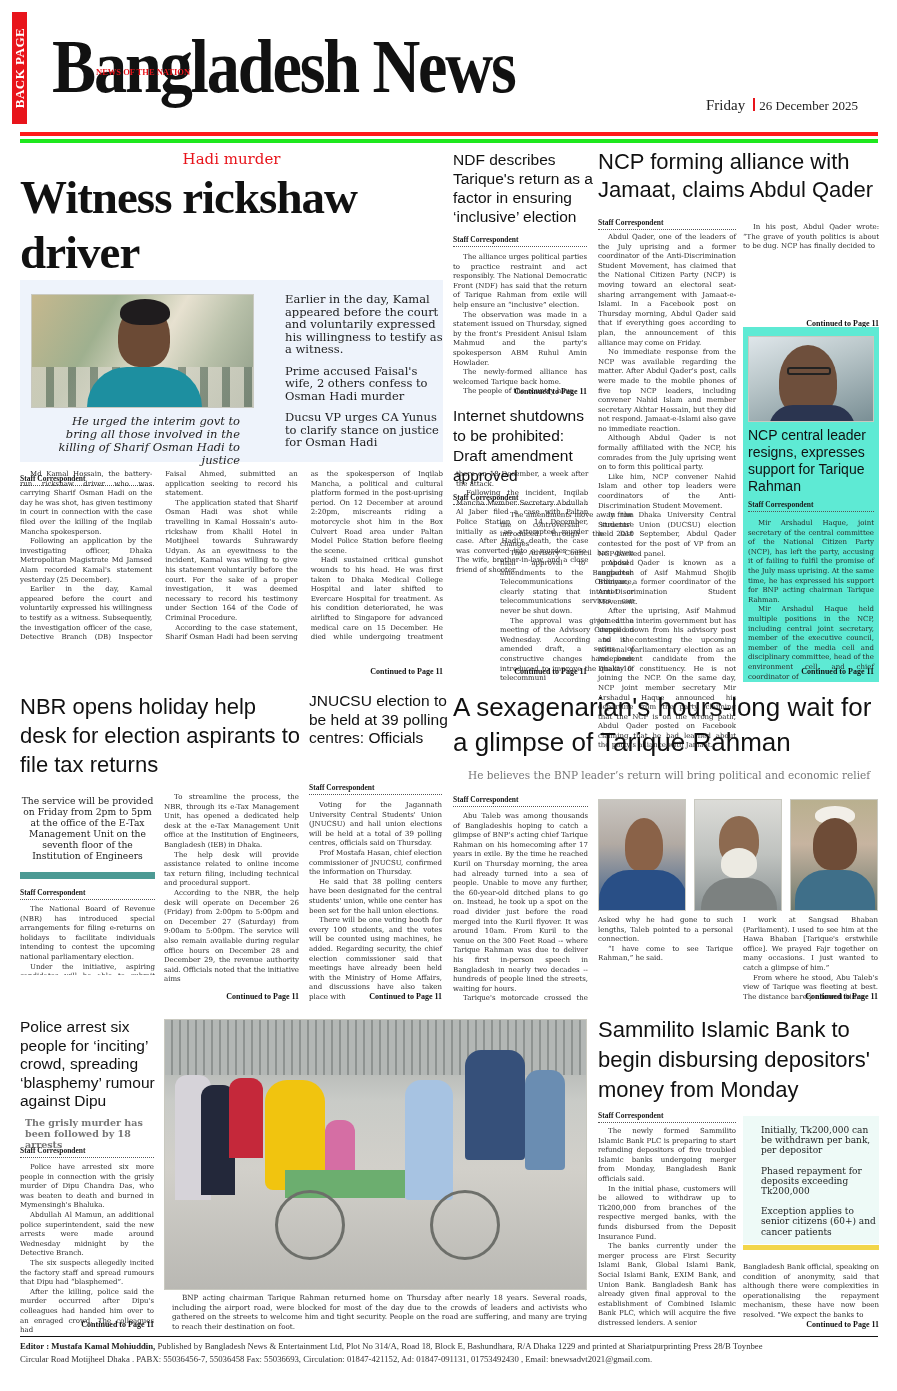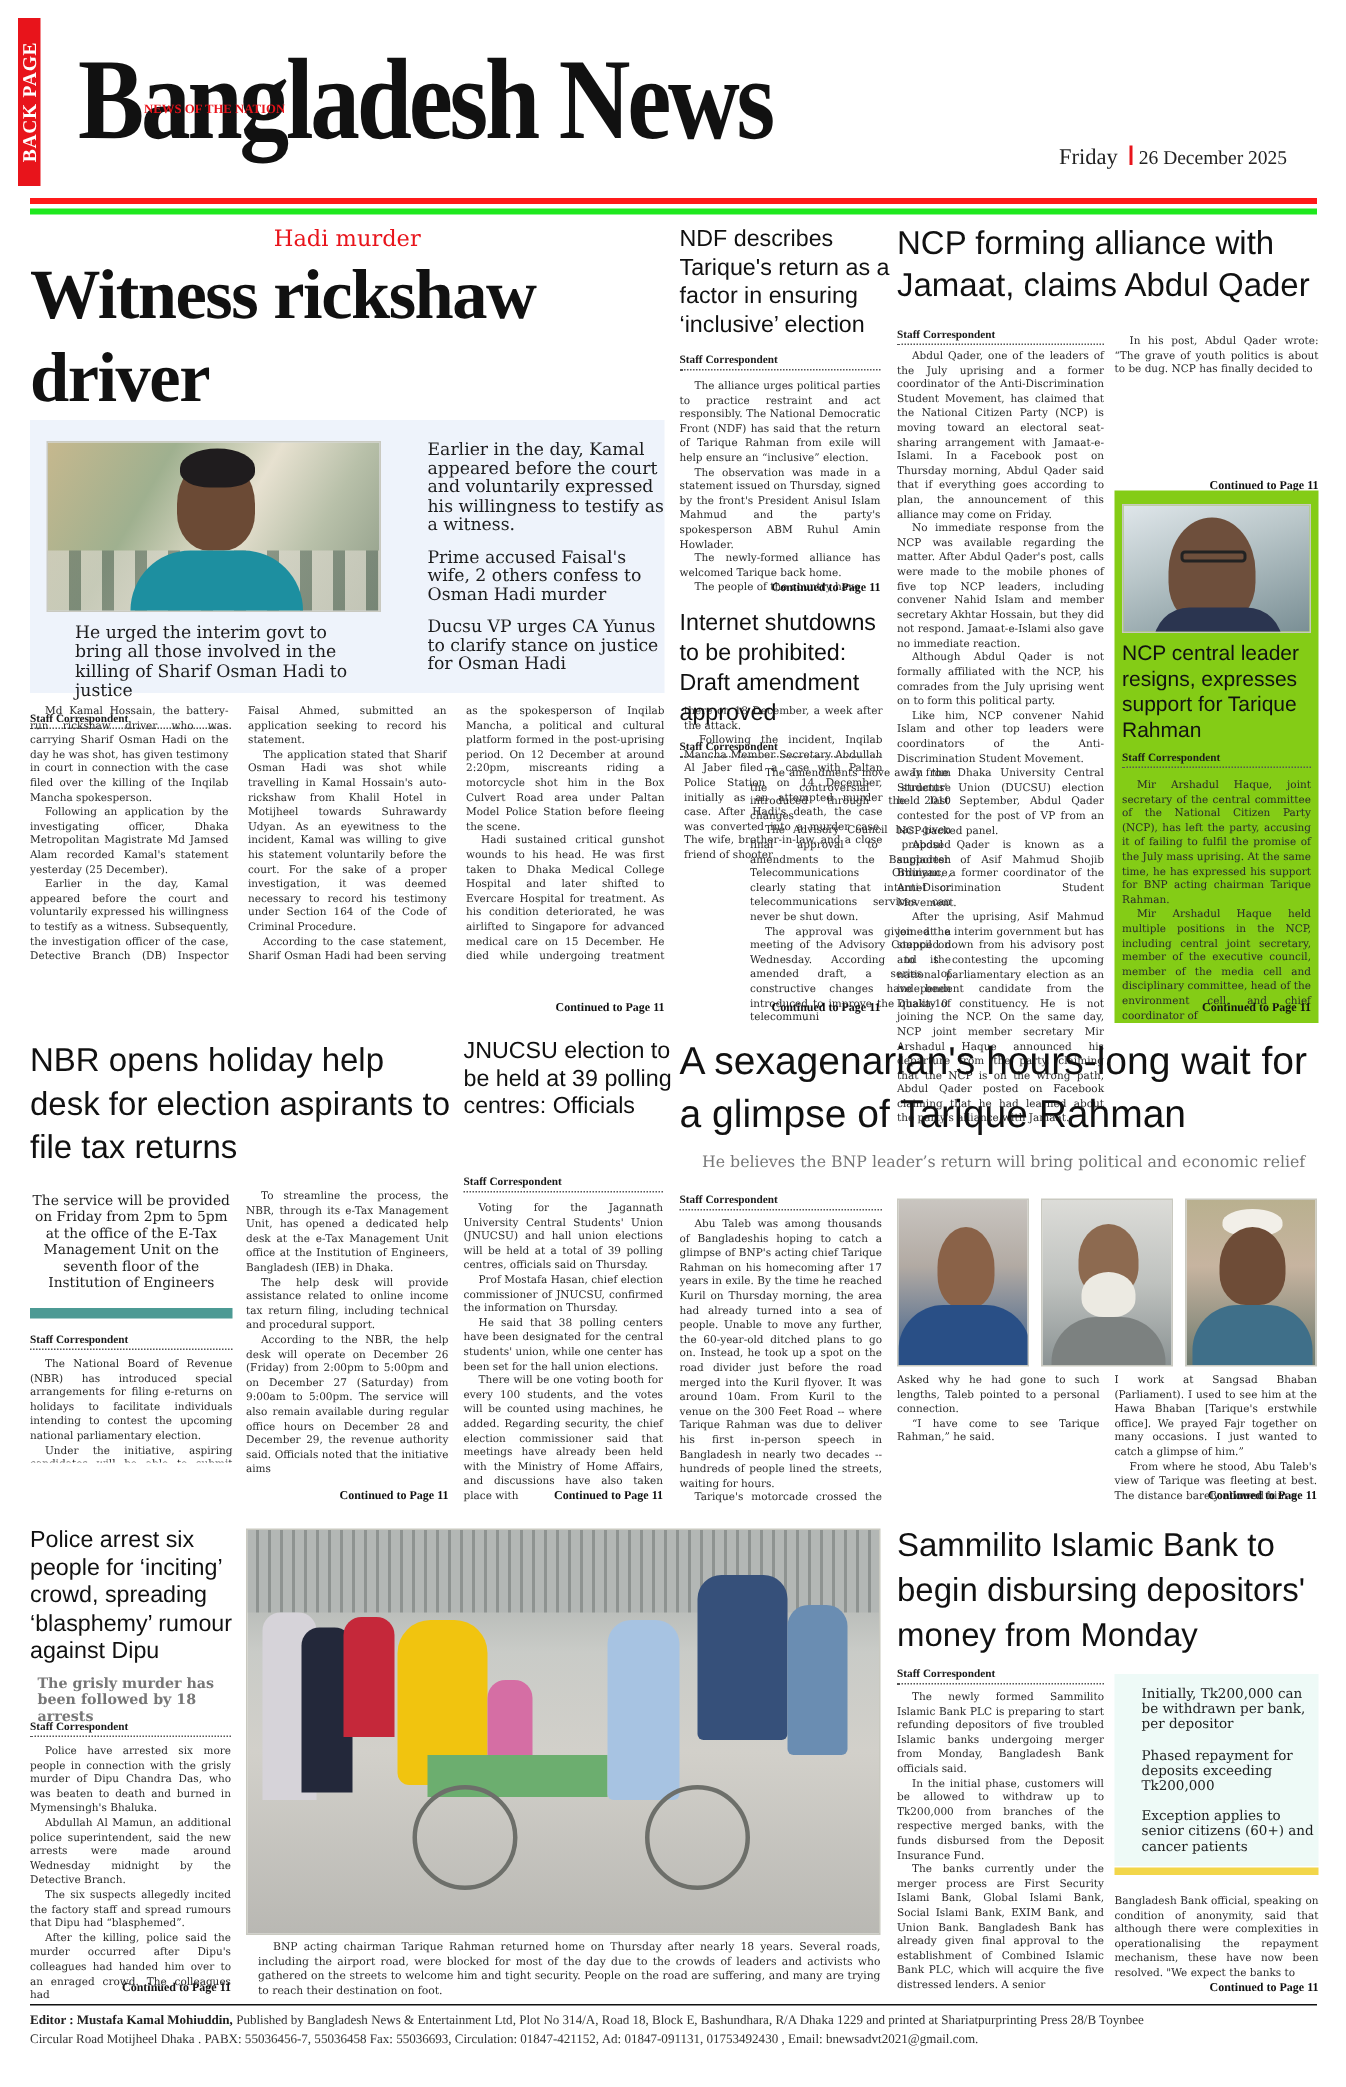--- a/index.html
+++ b/index.html
@@ -31,21 +31,21 @@
 
   .photo { background: linear-gradient(135deg, #b9b59c 0%, #8a9f8c 35%, #c9c5b8 60%, #6f8576 100%); border: 1px solid #c9c9c0; overflow: hidden; }
   .photo .person { position: absolute; border-radius: 50% 50% 40% 40%; }
 
   
   .hadi-box { left: 20px; top: 280px; width: 423px; height: 182px; background: #eef3fb; }
   .hadi-points { font-size: 11.5px; line-height: 12.5px; color: #1d1d1d; }
   .hadi-points p { margin-bottom: 9px; }
 
   
-  .ncp2-box { left: 743px; top: 327px; width: 136px; height: 355px; background: #84cc16; }
+  .ncp2-box { left: 743px; top: 327px; width: 136px; height: 355px; background: #5eead4; }
   .nbr-box { left: 20px; top: 795px; width: 135px; height: 88px; text-align: center; font-size: 9.2px; line-height: 11px; color: #1d1d1d; }
   .nbr-bar { left: 20px; top: 872px; width: 135px; height: 7px; background: #4c9a94; }
   .bank-box { left: 743px; top: 1116px; width: 136px; height: 128px; background: #eefaf7; padding: 9px 0 0 18px; font-size: 9px; line-height: 10.2px; color: #1d1d1d; }
   .bank-box p { margin-bottom: 10px; }
   .bank-bar { left: 743px; top: 1245px; width: 136px; height: 5px; background: #f2d64a; }
 
   .sub { color: #777; }
 
   .footer-rule { left: 20px; top: 1336px; width: 858px; height: 1px; background: #111; }
   .footer { left: 20px; top: 1340px; width: 860px; font-family: "Liberation Serif", serif; font-size: 8.7px; line-height: 12.5px; color: #333; }
@@ -69,21 +69,21 @@
   <div>Kamal testifies in court</div>
 </div>
 
 <div class="abs hadi-box">
   <div class="abs photo" style="left:11px; top:14px; width:223px; height:114px; background:linear-gradient(120deg,#c6b88e 0%,#9fb08f 30%,#e7e1d0 55%,#b8c0a9 75%,#8d9b86 100%);">
     <div class="abs" style="left:0; top:72px; width:223px; height:42px; background:repeating-linear-gradient(90deg,#d7d5c9 0 14px,#6d7c6e 14px 22px); opacity:0.7;"></div>
     <div class="person" style="left:86px; top:10px; width:52px; height:62px; background:#6b4a35;"></div>
     <div class="person" style="left:88px; top:4px; width:50px; height:26px; background:#1f1c1e;"></div>
     <div class="abs" style="left:55px; top:72px; width:115px; height:45px; background:#1d8fa0; border-radius:40px 40px 0 0;"></div>
   </div>
-  <div class="abs" style="left:30px; top:135px; width:190px; font-size:11.5px; line-height:13px; text-align:left; color:#1d1d1d;">He urged the interim govt to bring all those involved in the killing of Sharif Osman Hadi to justice</div>
+  <div class="abs" style="left:30px; top:135px; width:190px; font-size:11.5px; line-height:13px; text-align:right; color:#1d1d1d;font-style:italic;">He urged the interim govt to bring all those involved in the killing of Sharif Osman Hadi to justice</div>
   <div class="abs hadi-points" style="left:265px; top:13px; width:160px;">
     <p>Earlier in the day, Kamal appeared before the court and voluntarily expressed his willingness to testify as a witness.</p>
     <p>Prime accused Faisal's wife, 2 others confess to Osman Hadi murder</p>
     <p>Ducsu VP urges CA Yunus to clarify stance on justice for Osman Hadi</p>
   </div>
 </div>
 
 <div class="abs" style="left:20px; top:474px; width:134px;">
   <div class="byline">Staff Correspondent</div>
 </div>

